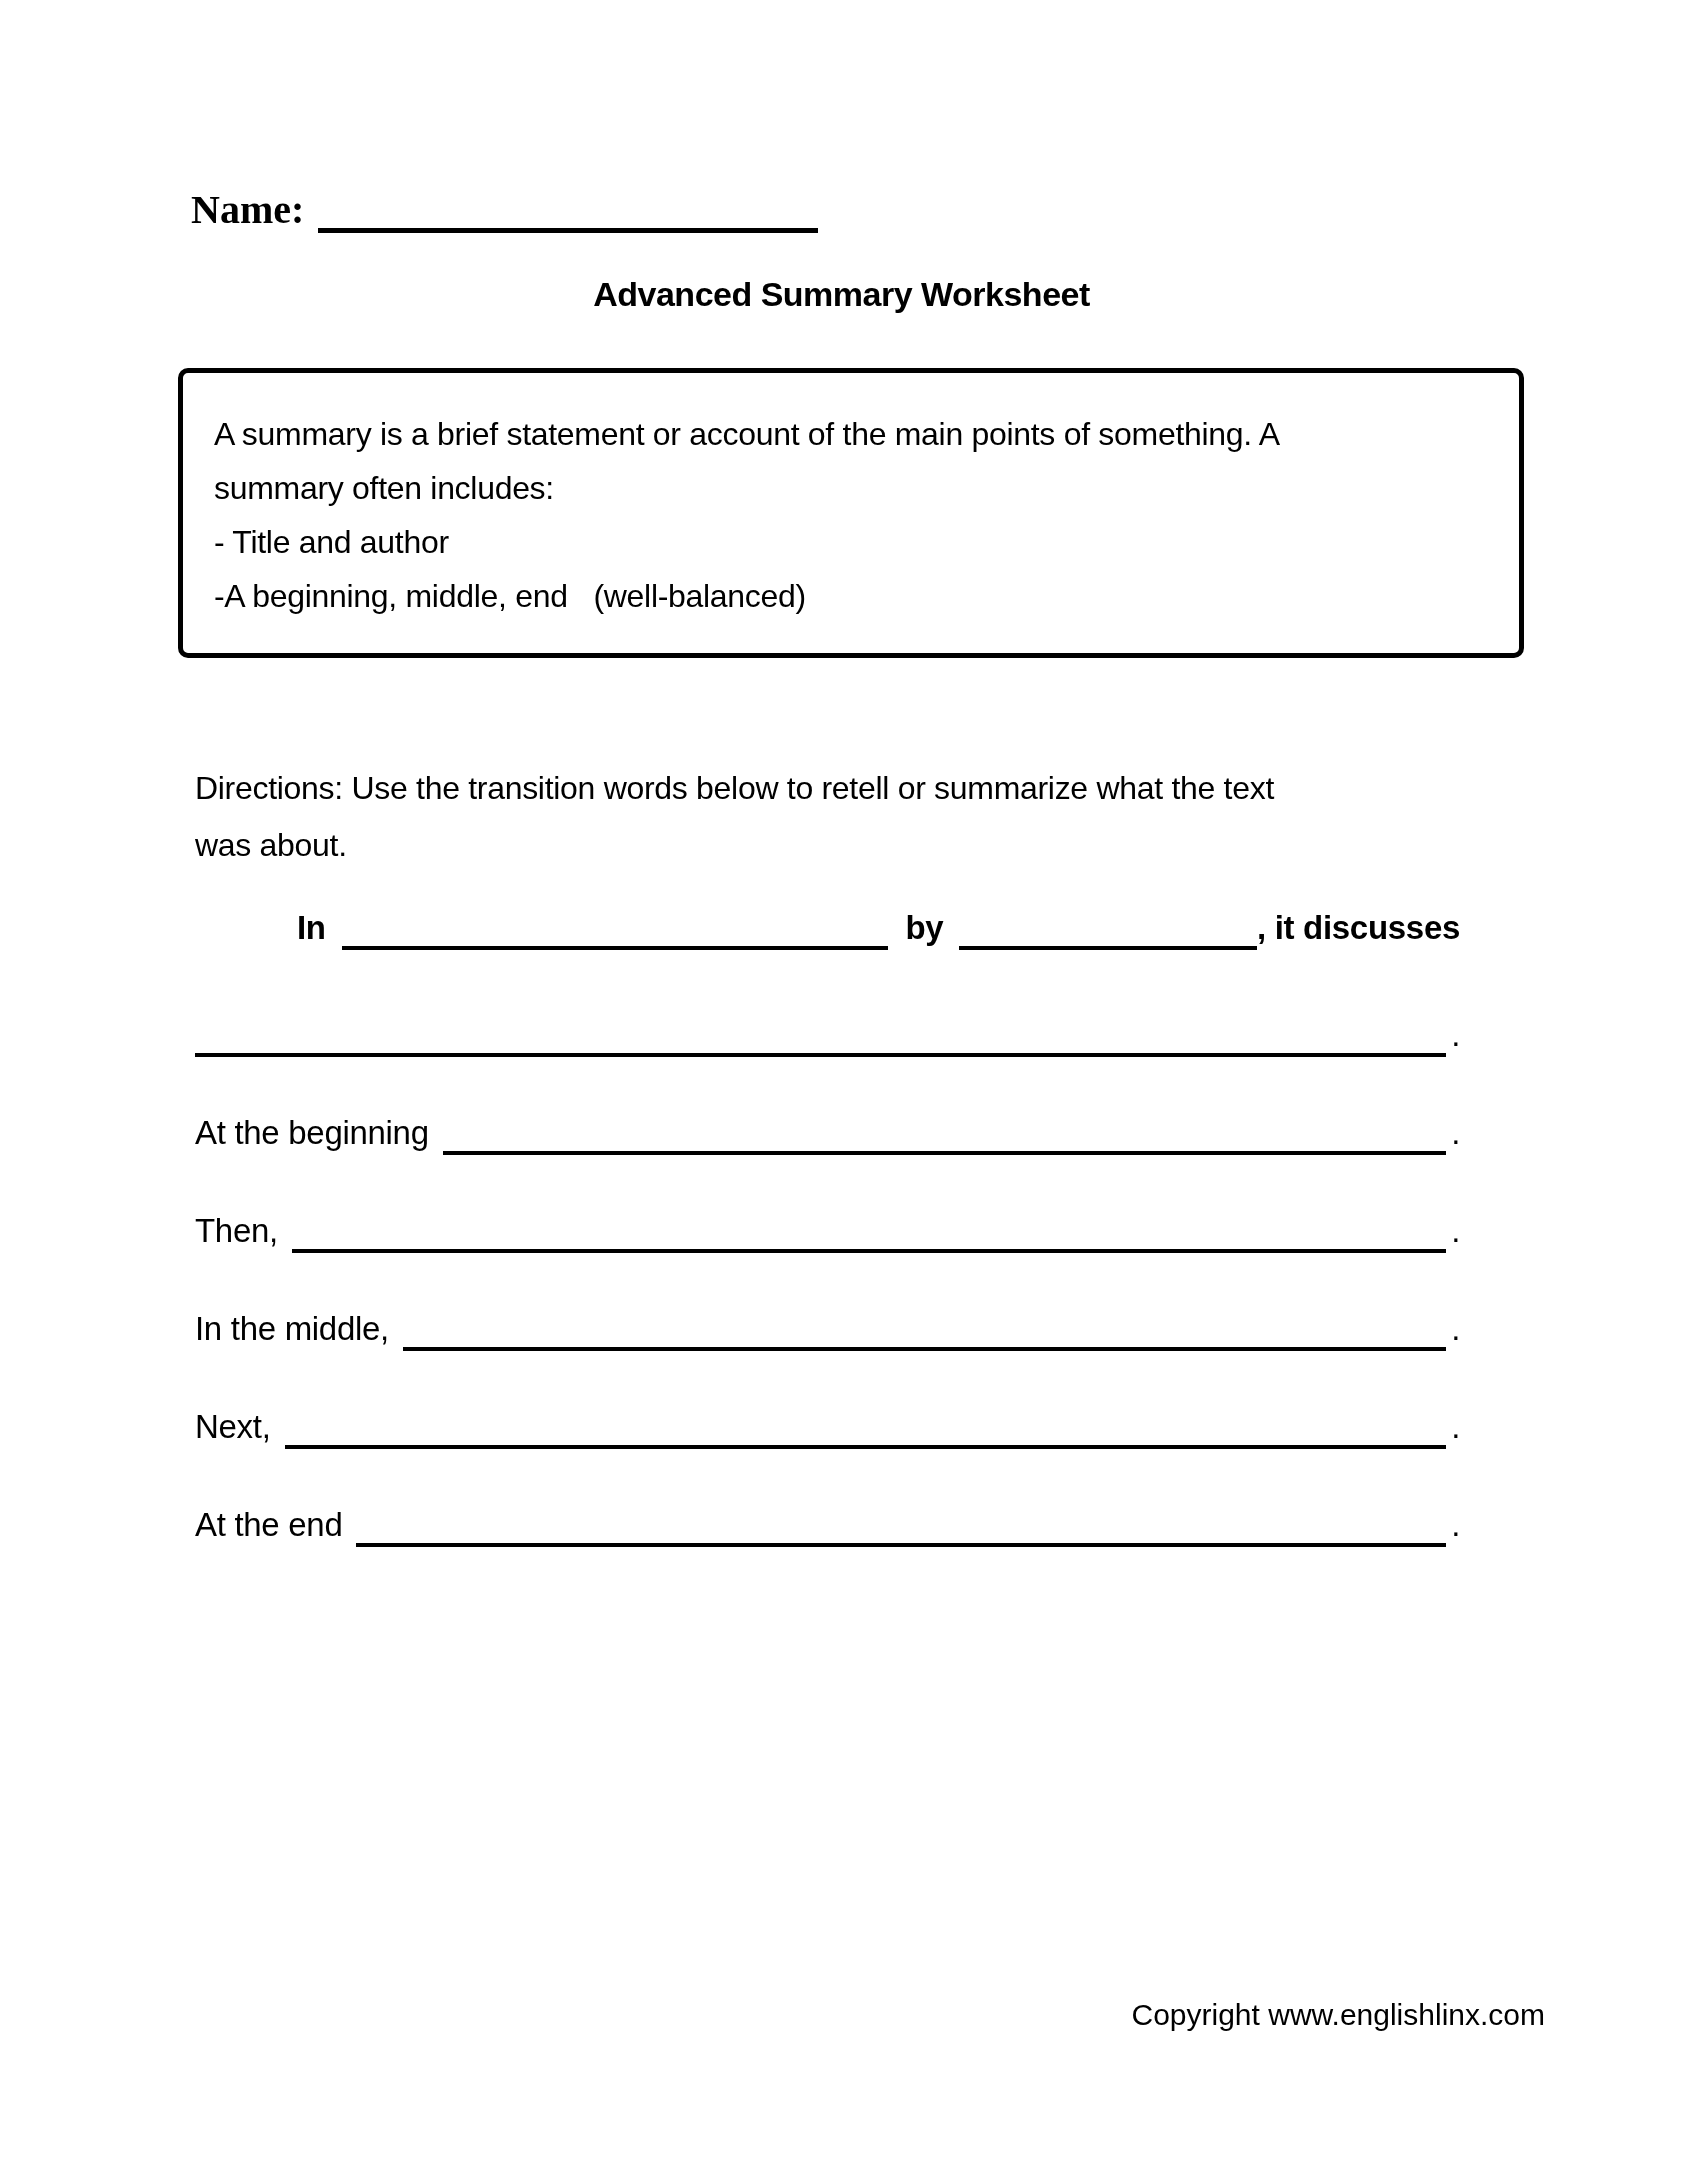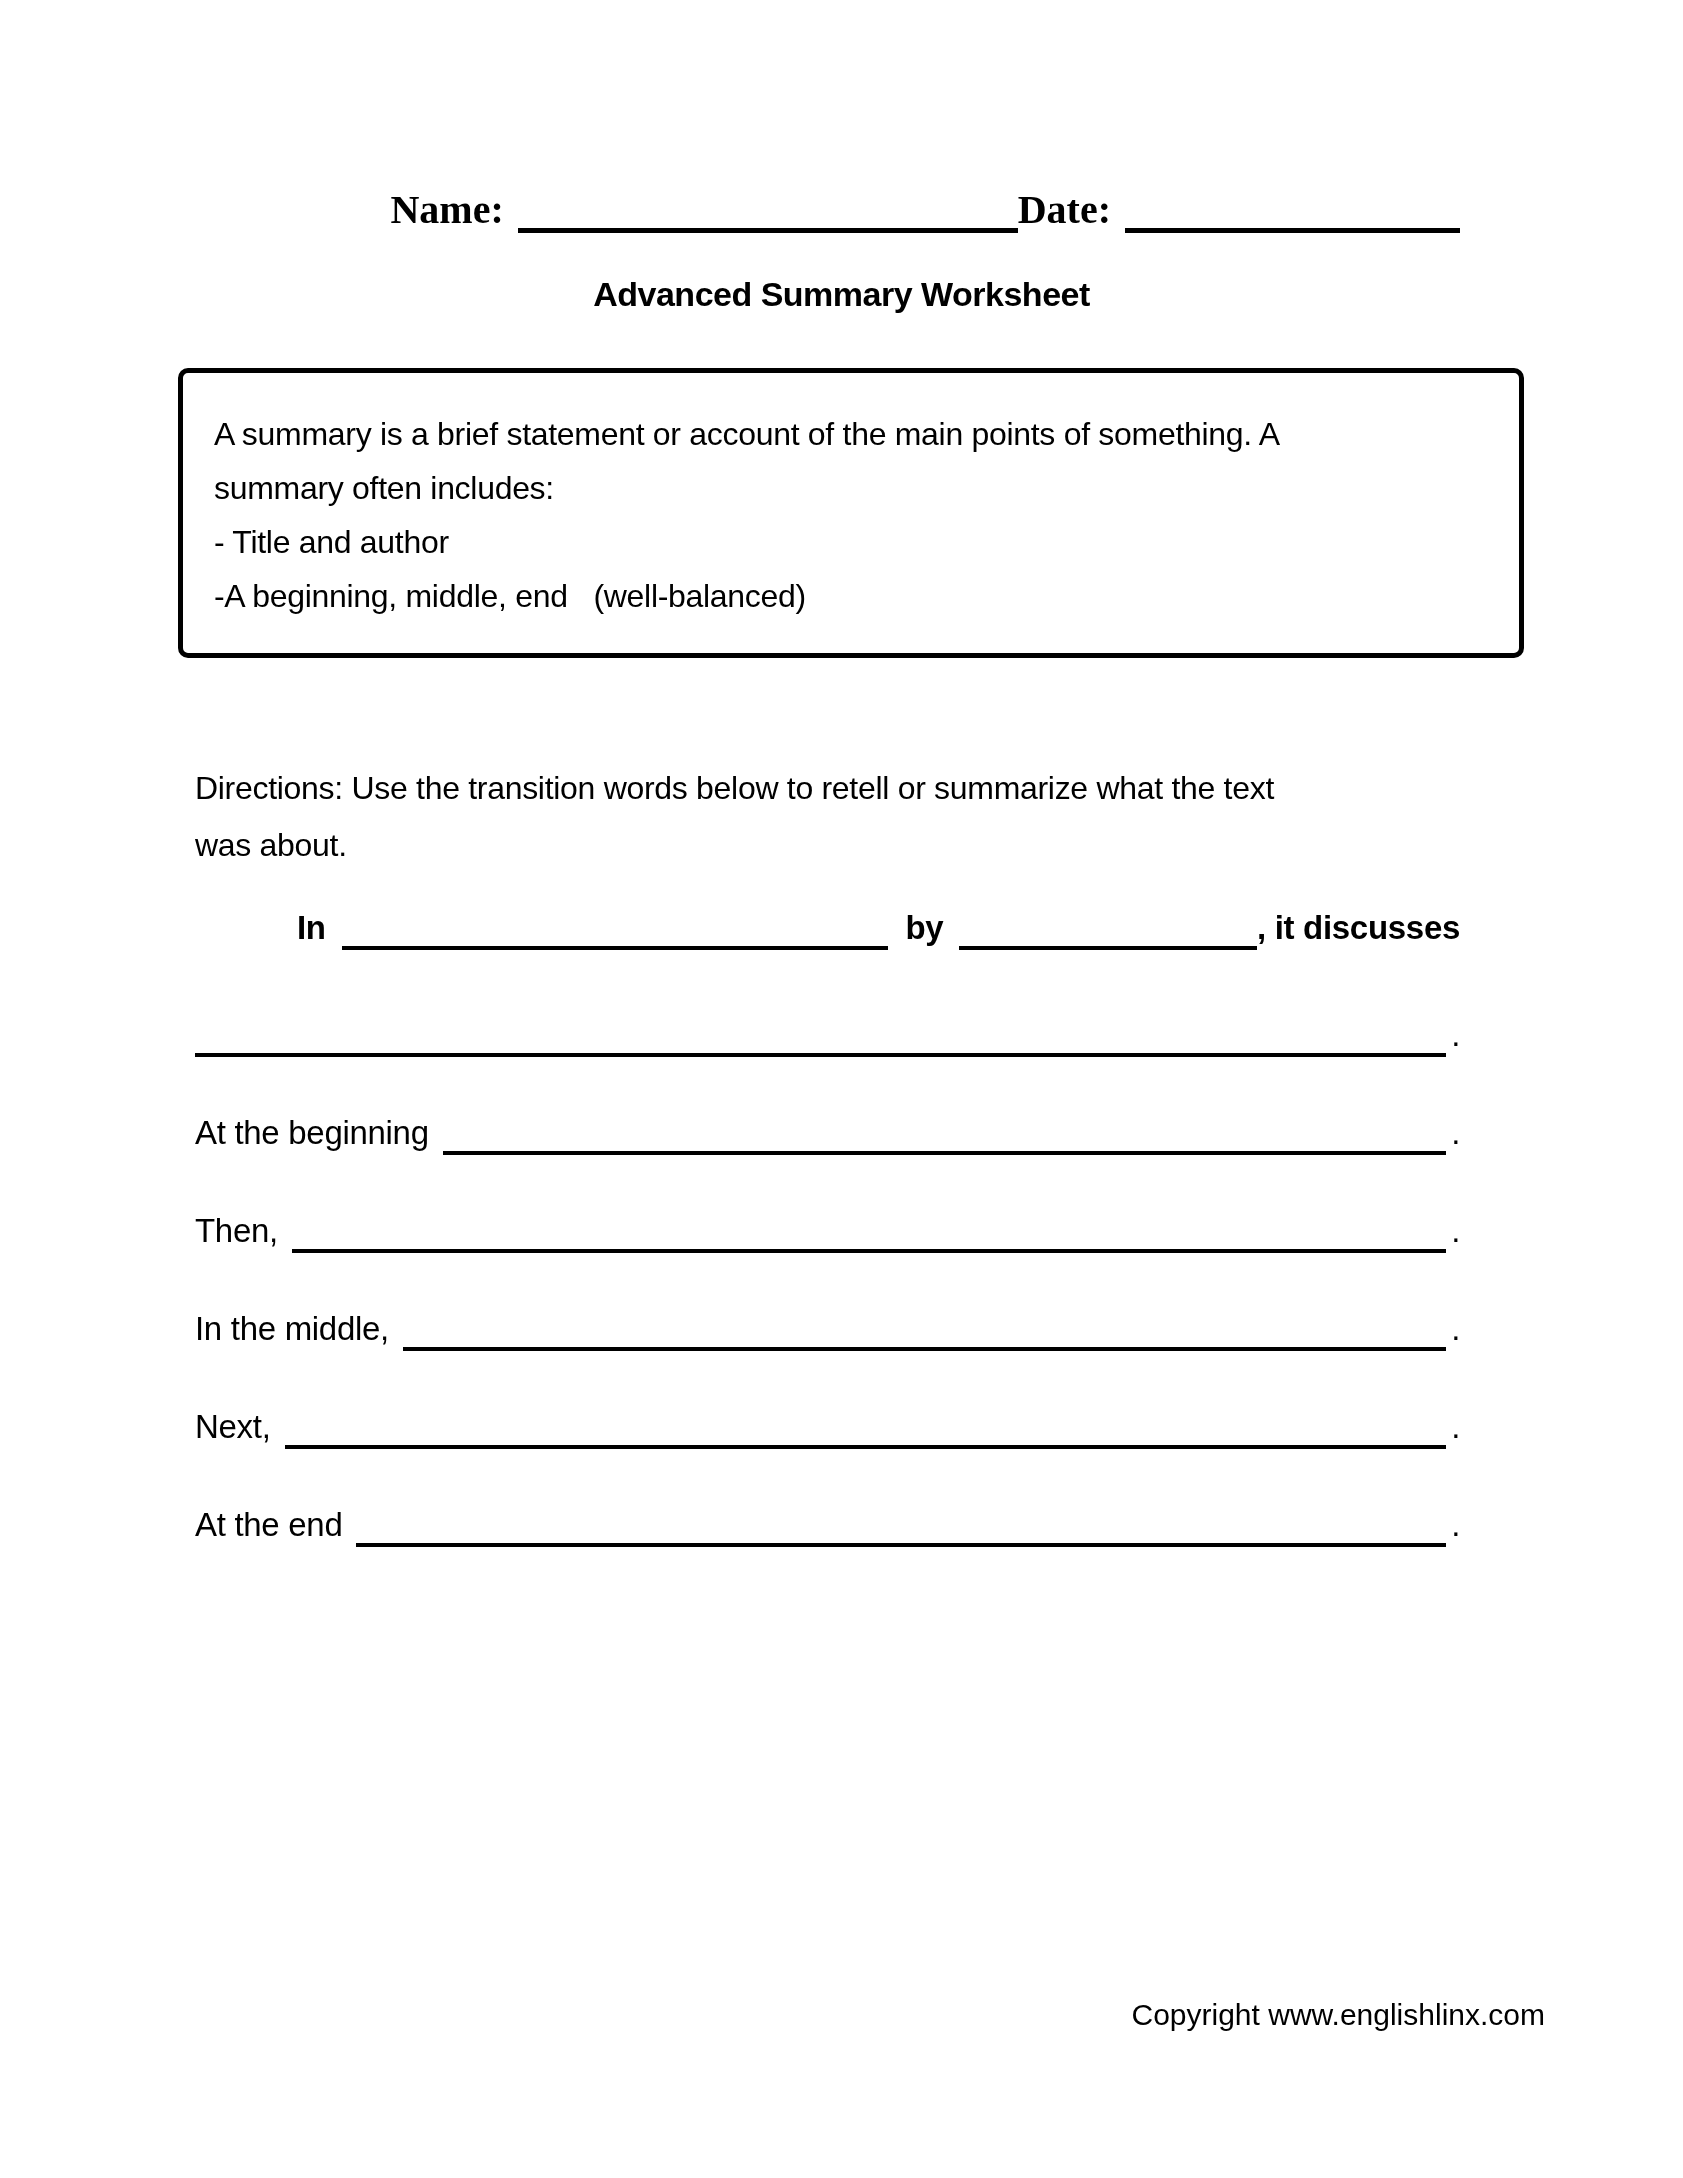--- a/index.html
+++ b/index.html
@@ -8,21 +8,21 @@
     position:relative;
     width:1683px; height:2178px;
     background:#ffffff;
     color:#000;
     font-family:"Liberation Sans", sans-serif;
     overflow:hidden;
   }
   
   .header-row {
     position:absolute; top:186px; left:191px; right:223px;
-    display:flex; justify-content:flex-end; align-items:flex-end;
+    display:flex; justify-content:flex-start; align-items:flex-end;
     font-family:"Liberation Serif", serif; font-weight:bold; font-size:40px;
   }
   .header-group { display:flex; align-items:flex-end; }
   .header-label { margin-right:14px; }
   .write-line { display:inline-block; border-bottom:5px solid #000; height:46px; }
   .name-line { width:500px; }
   .date-line { width:335px; }
 
   
   .worksheet-title {
@@ -73,24 +73,20 @@
 </style>
 </head>
 <body>
 
 <div class="page">
 
   <div class="header-row">
     <div class="header-group">
       <span class="header-label">Name:</span>
       <span class="write-line name-line"></span>
-    </div>
-    <div class="header-group">
-      <span class="header-label">Date:</span>
-      <span class="write-line date-line"></span>
     </div>
   </div>
 
   <div class="worksheet-title">Advanced Summary Worksheet</div>
 
   <div class="info-box">
     <div class="info-line">A summary is a brief statement or account of the main points of something. A</div>
     <div class="info-line">summary often includes:</div>
     <div class="info-line">- Title and author</div>
     <div class="info-line">-A beginning, middle, end   (well-balanced)</div>

